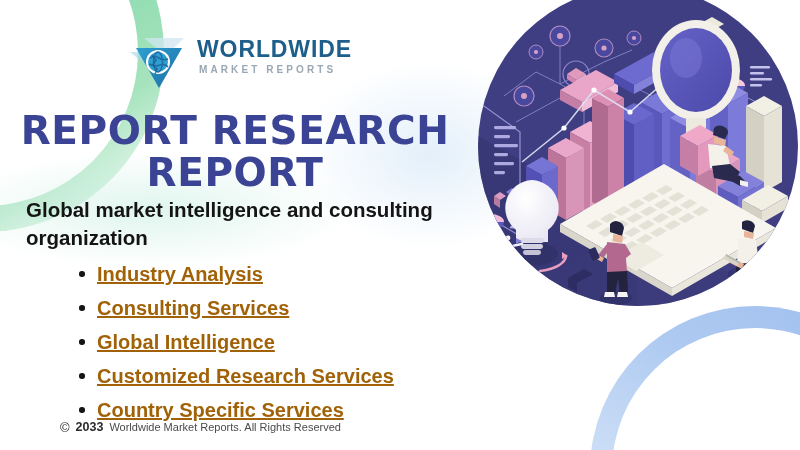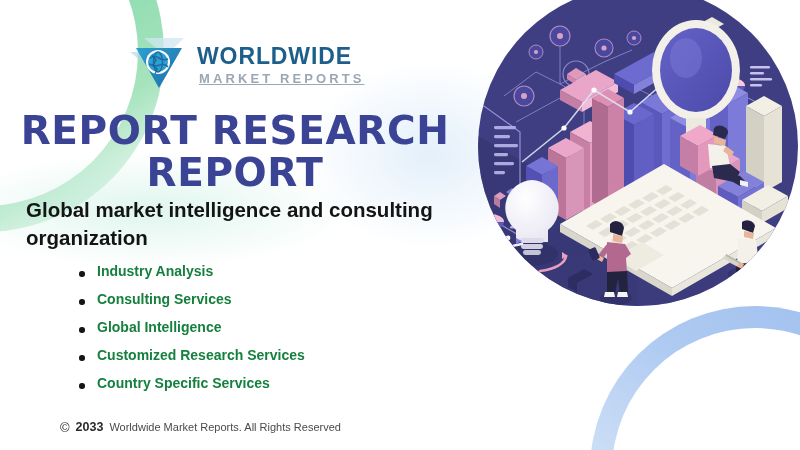--- a/index.html
+++ b/index.html
@@ -42,30 +42,30 @@
   }
   .wash-blue {
     position:absolute; left:300px; top:60px;
     width:260px; height:190px;
     background:radial-gradient(ellipse at 50% 50%, rgba(168,206,240,.32), rgba(168,206,240,0) 70%);
   }
 
   
   .content { position:absolute; left:0; top:0; width:470px; height:450px; z-index:5; }
 
-  .logo { position:absolute; left:126px; top:36px; display:flex; align-items:center; gap:9px; }
+  .logo { position:absolute; left:126px; top:36px; display:flex; align-items:flex-start; gap:9px; }
   .logo-mark { position:relative; width:62px; height:56px; flex:none; }
   .logo-text { display:flex; flex-direction:column; justify-content:center; padding-top:2px; }
   .logo-title {
     font-size:23px; font-weight:bold; letter-spacing:.9px;
     color:#1d5f8a; line-height:1;
   }
   .logo-sub {
-    font-size:13px; font-weight:bold; letter-spacing:3.1px;
-    color:#9aa7b4; line-height:1; margin-top:4px; padding-left:2px;text-decoration:underline;
+    font-size:10px; font-weight:bold; letter-spacing:3.1px;
+    color:#9aa7b4; line-height:1; margin-top:4px; padding-left:2px;
   }
 
   .headline {
     position:absolute; left:0; right:0; top:110px;
     text-align:center;
     font-size:39px; font-weight:bold;
     letter-spacing:.6px; line-height:1.07;
     color:#3b4395;
     font-family:"DejaVu Sans", sans-serif;
   }
@@ -74,25 +74,26 @@
   .subhead {
     position:absolute; left:26px; right:26px; top:196px;
     text-align:left;
     font-size:20.5px; font-weight:bold; line-height:1.35;
     color:#141414;
   }
 
   .bullets { position:absolute; left:78px; top:264px; list-style:none; }
   .bullets li {
     position:relative;
-    font-size:14px; font-weight:bold;
-    color:#15803d;
+    font-size:20px; font-weight:bold;
+    color:#a16207;
     line-height:1;
     margin-bottom:14px;
     padding-left:19px;
+    text-decoration:underline;
   }
   .bullets li::before {
     content:""; position:absolute; left:1px; top:7px;
     width:5.5px; height:5.5px; border-radius:50%; background:#151515;
   }
 
   .footer {
     position:absolute; left:60px; bottom:16px;
     display:flex; align-items:center; gap:6px;
     font-size:11.5px; color:#4d4d4d;

